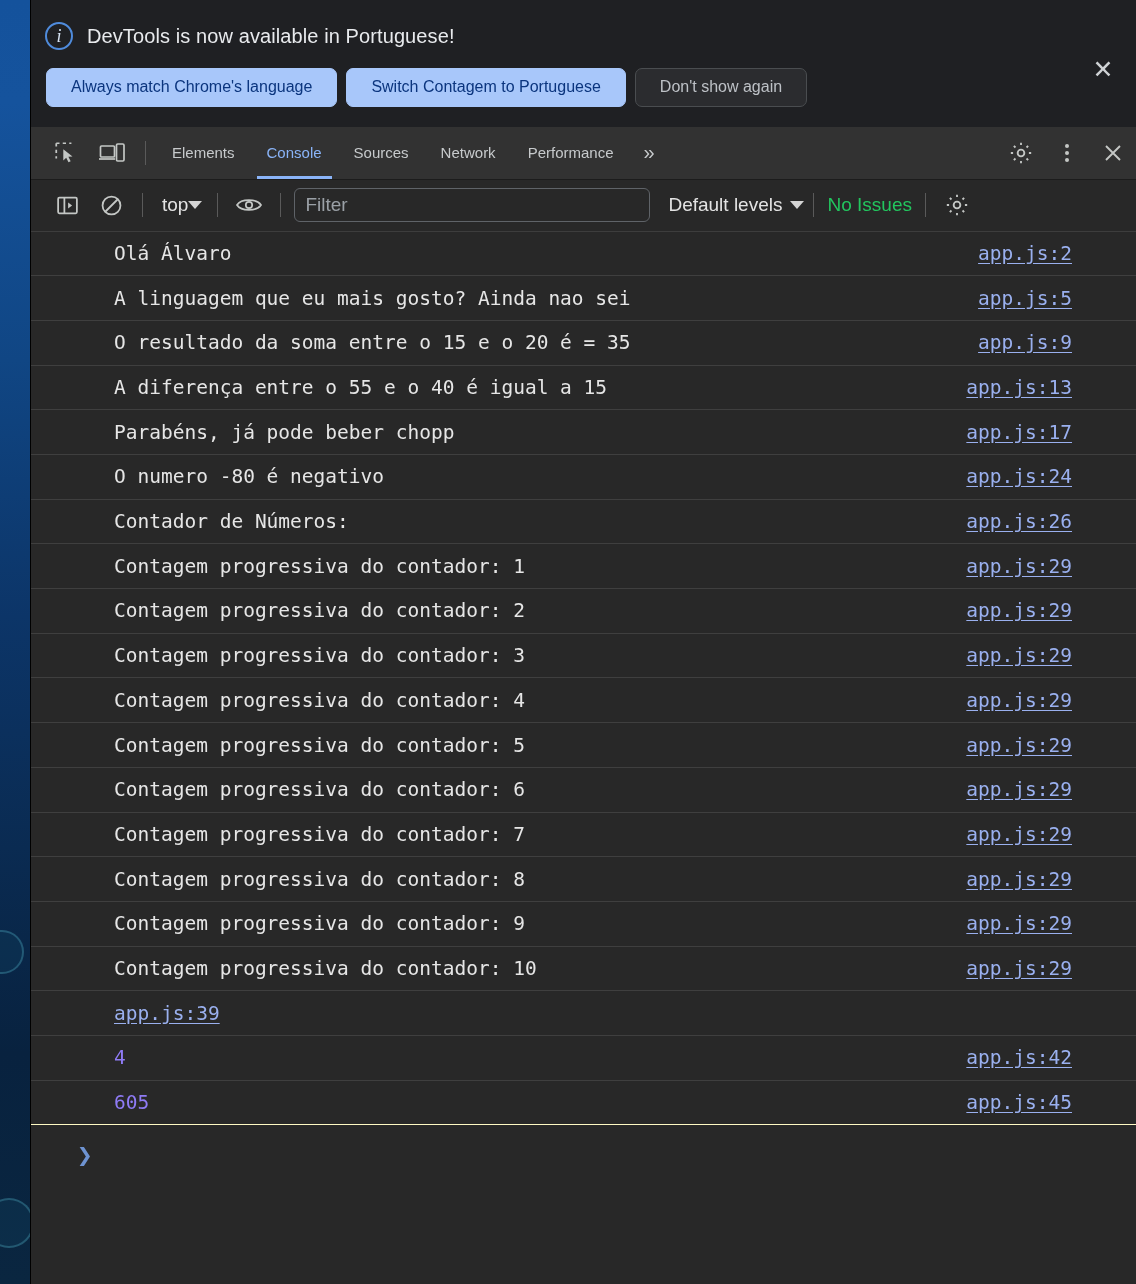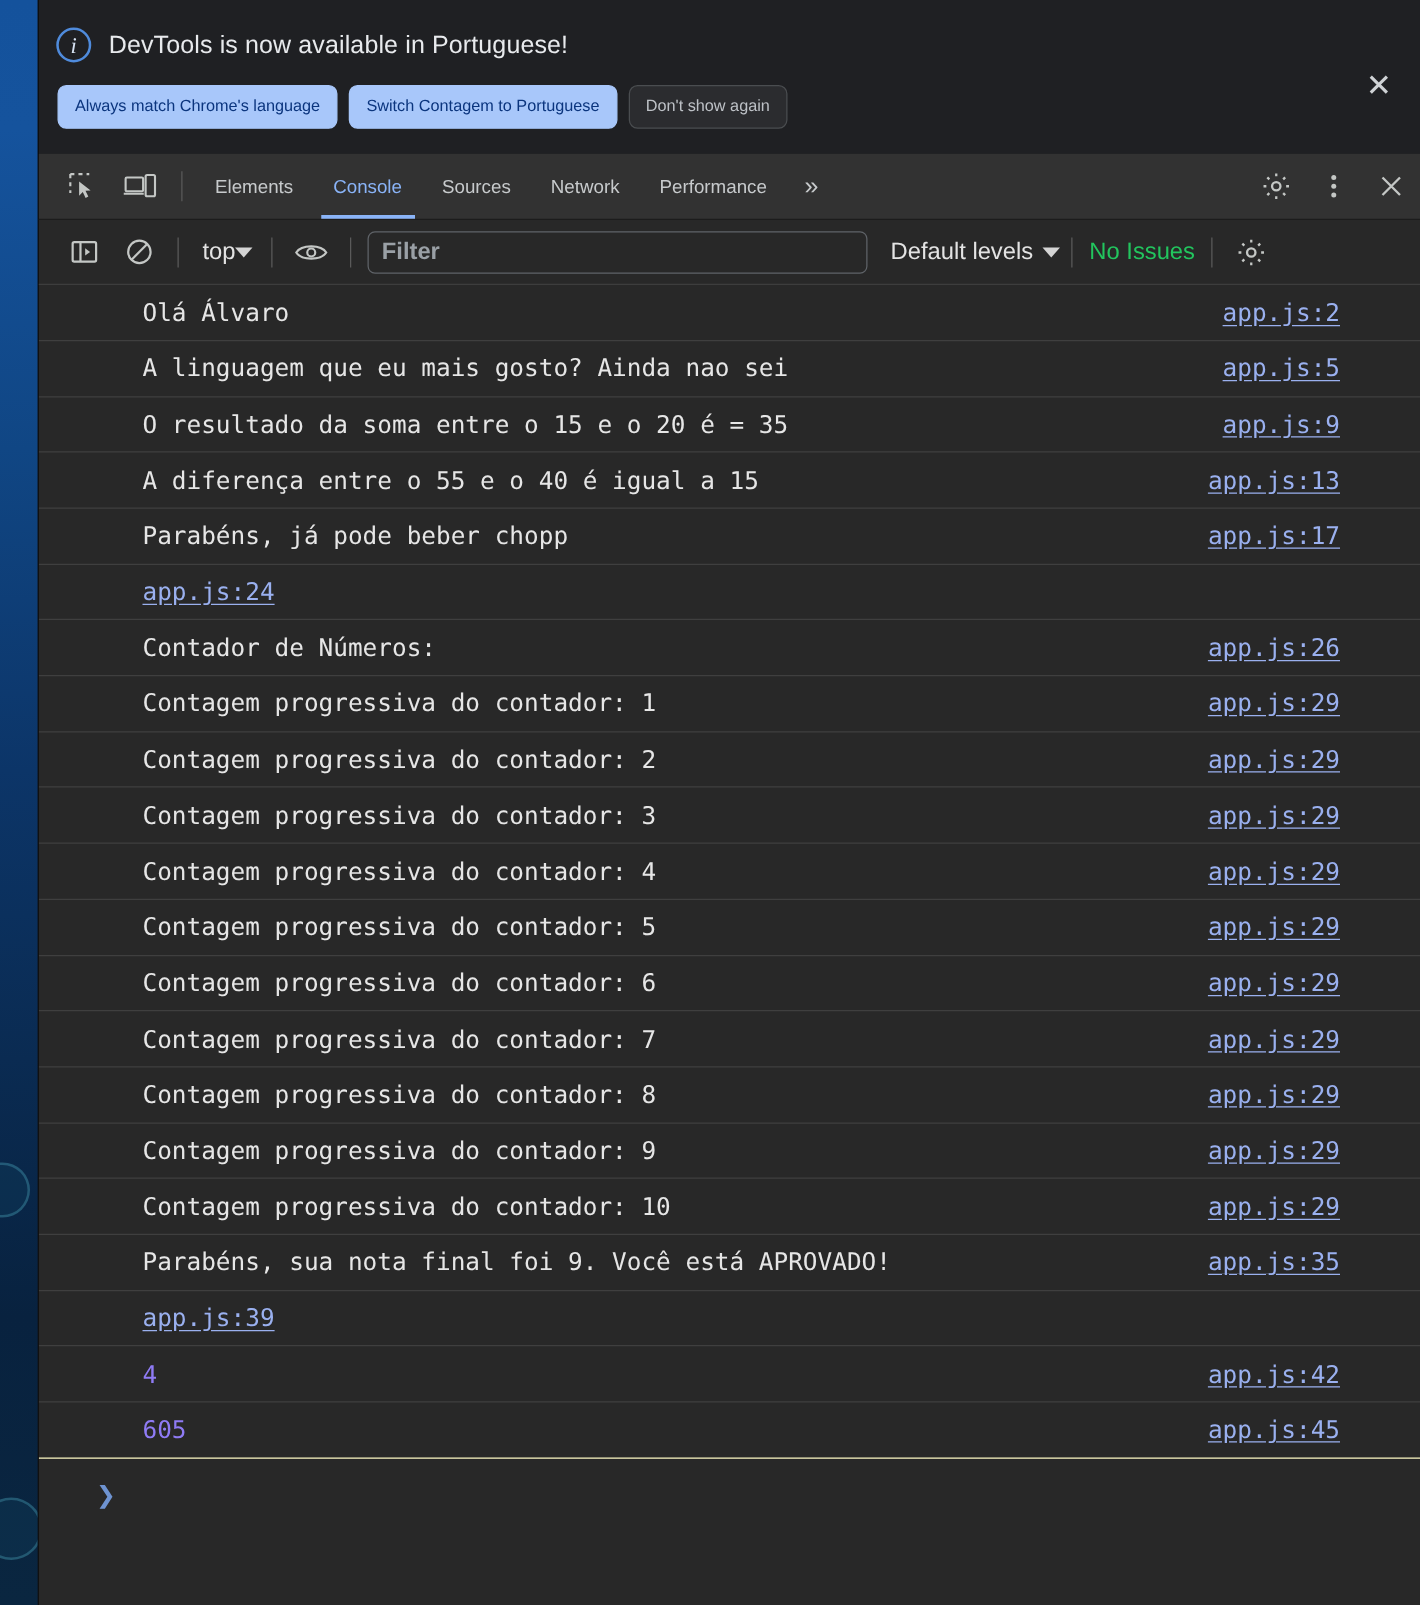--- a/index.html
+++ b/index.html
@@ -87,23 +87,23 @@
   }
   .banner-buttons {
     display: flex;
     align-items: center;
     gap: 9px;
     margin-top: 18px;
     margin-left: 1px;
   }
   .btn {
     font-family: "Liberation Sans", sans-serif;
-    font-size: 13px;
+    font-size: 16px;
     border-radius: 7px;
-    padding: 9px 13px 10px;
+    padding: 9px 24px 10px;
     border: 1px solid transparent;
     cursor: pointer;
     white-space: nowrap;
     line-height: 1.1;
   }
   .btn-primary {
     background: #a8c7fa;
     color: #0b357e;
     border-color: #a8c7fa;
   }
@@ -212,31 +212,30 @@
     padding: 0 6px 0 10px;
     cursor: pointer;
   }
   .caret {
     width: 0; height: 0;
     border-left: 7px solid transparent;
     border-right: 7px solid transparent;
     border-top: 8px solid #d4d4d4;
   }
   .filter-input {
-    width: 400px;
+    width: 356px;
     height: 34px;
     background: #282828;
     border: 1px solid #5f6368;
     border-radius: 6px;
     color: #9aa0a6;
     font-size: 19px;
     font-family: "Liberation Sans", sans-serif;
     padding: 0 10px;
     margin-left: 4px;
-    font-weight: bold;
   }
   .filter-input::placeholder { color: #9aa0a6; opacity: 1; }
   .levels {
     display: flex; align-items: center; gap: 8px;
     color: #e3e3e3;
     font-size: 19px;
     margin-left: 18px;
     cursor: pointer;
   }
   .issues {
@@ -439,20 +438,21 @@
           </div>
           <div class="msg-row">
             <span class="msg-text">A diferença entre o 55 e o 40 é igual a 15</span>
             <a class="msg-src">app.js:13</a>
           </div>
           <div class="msg-row">
             <span class="msg-text">Parabéns, já pode beber chopp</span>
             <a class="msg-src">app.js:17</a>
           </div>
           <div class="msg-row">
+            <span class="msg-text">O numero -80 é negativo</span>
             <a class="msg-src">app.js:24</a>
           </div>
           <div class="msg-row">
             <span class="msg-text">Contador de Números:</span>
             <a class="msg-src">app.js:26</a>
           </div>
           <div class="msg-row">
             <span class="msg-text">Contagem progressiva do contador: 1</span>
             <a class="msg-src">app.js:29</a>
           </div>
@@ -486,24 +486,20 @@
           </div>
           <div class="msg-row">
             <span class="msg-text">Contagem progressiva do contador: 9</span>
             <a class="msg-src">app.js:29</a>
           </div>
           <div class="msg-row">
             <span class="msg-text">Contagem progressiva do contador: 10</span>
             <a class="msg-src">app.js:29</a>
           </div>
           <div class="msg-row">
-            <span class="msg-text">Parabéns, sua nota final foi 9. Você está APROVADO!</span>
-            <a class="msg-src">app.js:35</a>
-          </div>
-          <div class="msg-row">
             <a class="msg-src">app.js:39</a>
           </div>
           <div class="msg-row">
             <span class="msg-text number">4</span>
             <a class="msg-src">app.js:42</a>
           </div>
           <div class="msg-row">
             <span class="msg-text number">605</span>
             <a class="msg-src">app.js:45</a>
           </div>

